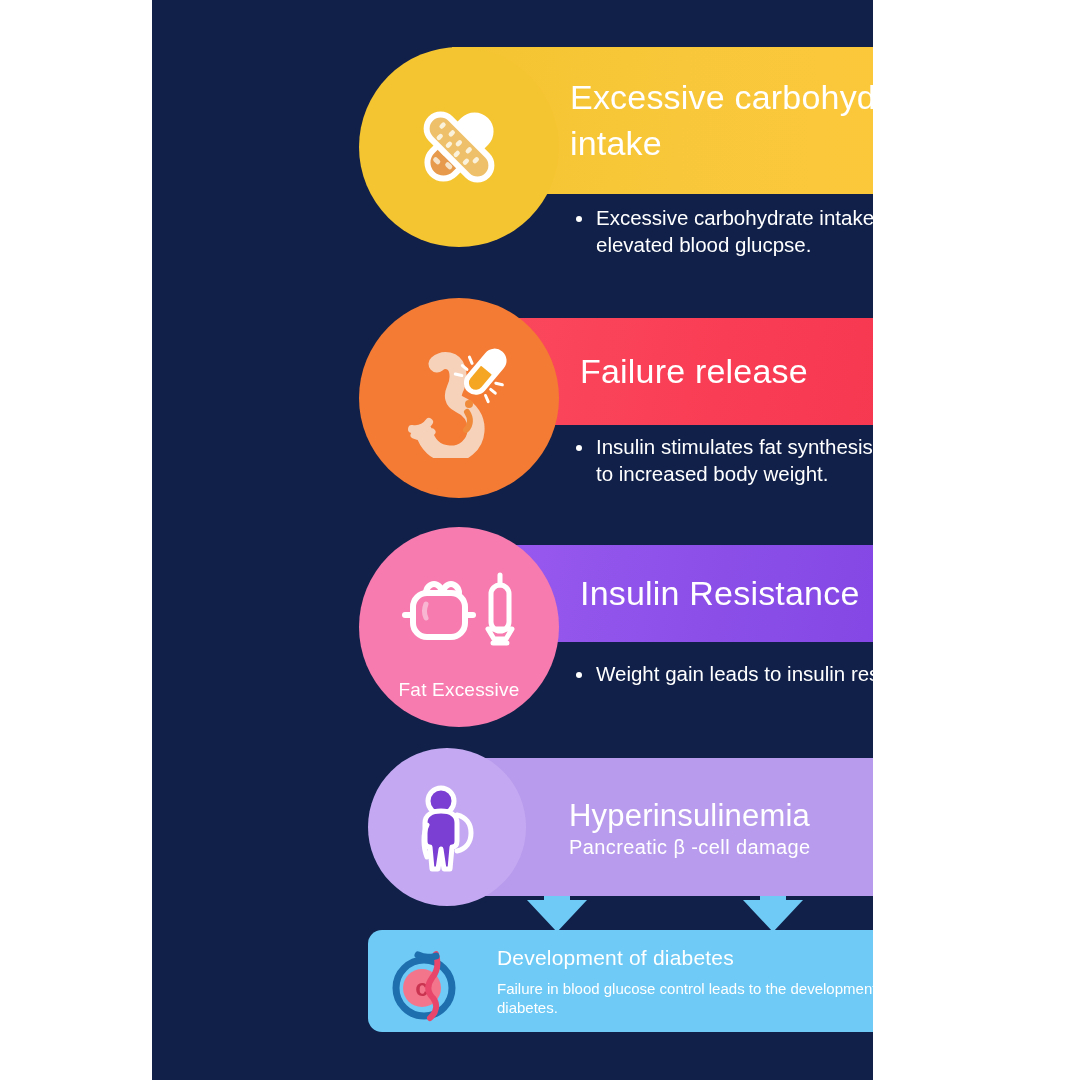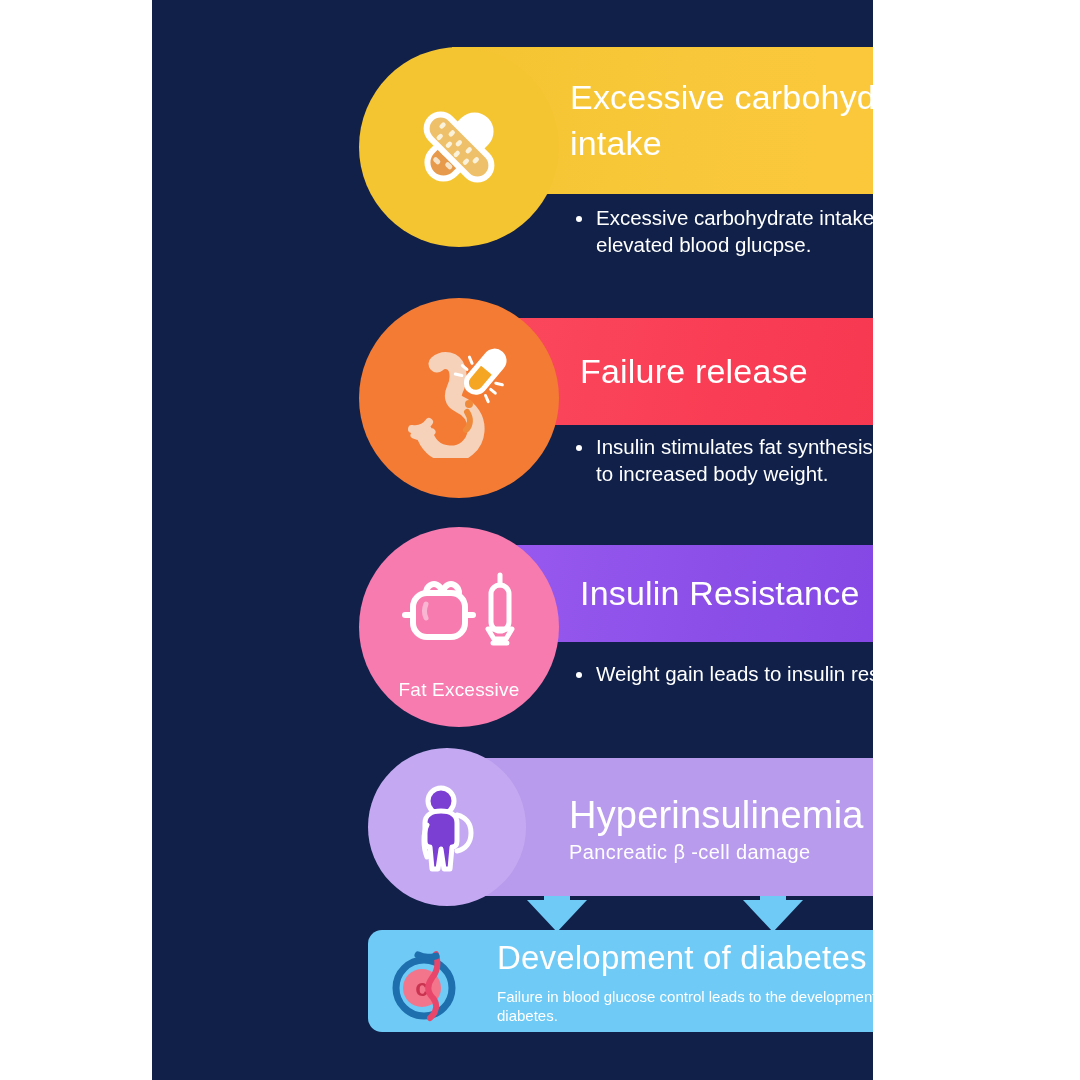--- a/index.html
+++ b/index.html
@@ -130,21 +130,21 @@
   #sec4-bar{
     left:285px; top:758px;
     width:538px; height:138px;
     background:#B89BEC;
     border-radius:14px;
     flex-direction:column;
     align-items:flex-start;
     justify-content:center;
     padding-left:132px;
   }
-  #sec4-title{ font-size:38px; }
+  #sec4-title{ font-size:31px; }
   #sec4-sub{
     color:#ffffff;
     font-size:20px;
     letter-spacing:.4px;
   }
 
   .arrow-down{
     position:absolute;
     z-index:1;
     width:0; height:0;
@@ -168,21 +168,21 @@
     left:216px; top:930px;
     width:597px; height:102px;
     background:#6FCAF5;
     border-radius:14px;
     flex-direction:column;
     align-items:flex-start;
     justify-content:center;
     padding-left:129px;
     z-index:3;
   }
-  #sec5-title{ font-size:33px; margin-bottom:7px; }
+  #sec5-title{ font-size:21px; margin-bottom:7px; }
   #sec5-sub{
     color:#ffffff;
     font-size:15px;
     line-height:1.30;
     max-width:420px;
   }
   #sec5-icon{
     position:absolute;
     left:234px; top:948px;
     width:80px; height:80px;

